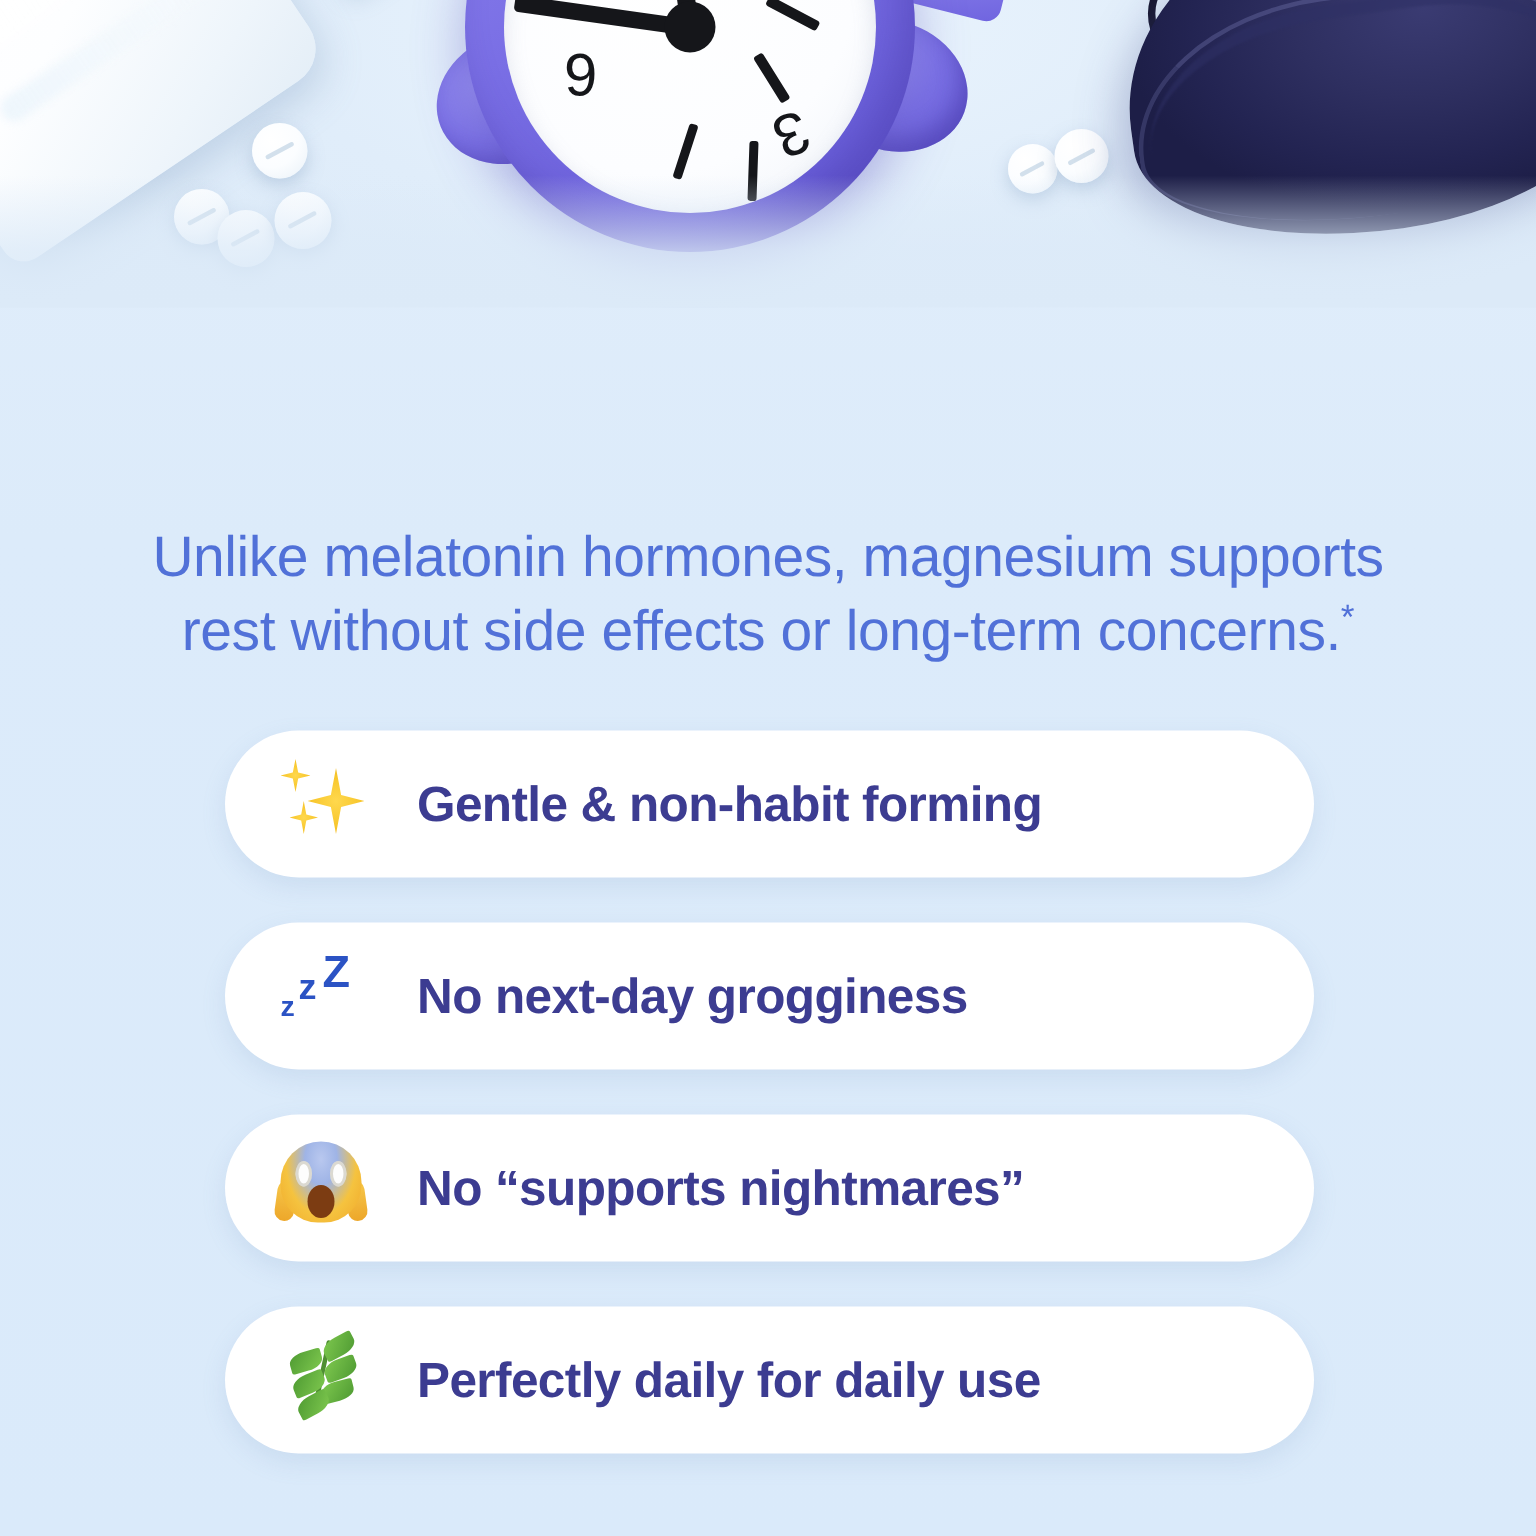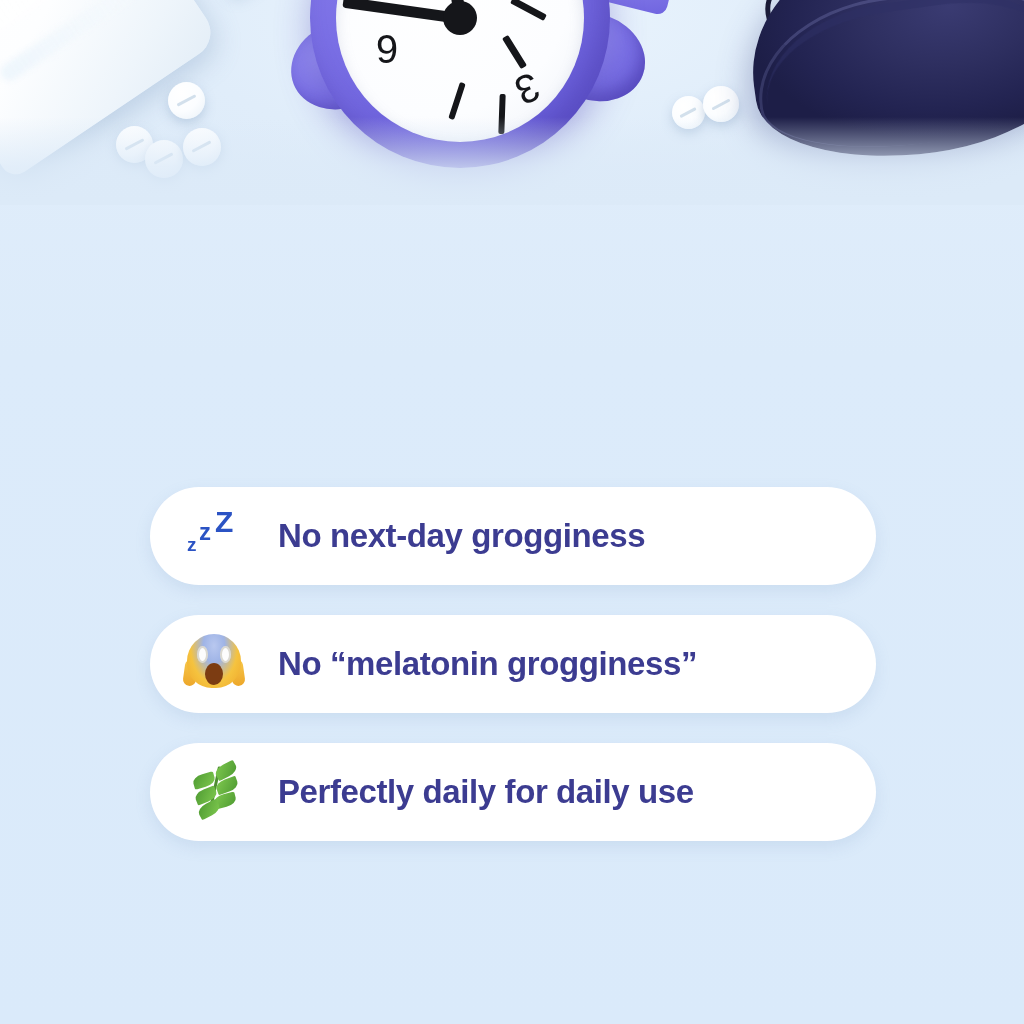--- a/index.html
+++ b/index.html
@@ -417,23 +417,37 @@
       <div class="mask-strap"></div>
       <div class="mask-body"></div>
       <div class="mask-hem"></div>
       <div class="mask-seam"></div>
     </div>
 
     <div class="hero-fade"></div>
   </div>
 
 
+  <p class="subhead">
+    <span>Unlike melatonin hormones, magnesium supports</span><br>
+    <span>rest without side effects or long-term concerns.</span><sup>*</sup>
+  </p>
 
   <div class="cards">
 
+    <div class="card">
+      <div class="card-icon">
+        <span class="emoji-sparkles">
+          <span class="spark sp-big"></span>
+          <span class="spark sp-small"></span>
+          <span class="spark sp-tiny"></span>
+        </span>
+      </div>
+      <div class="card-label">Gentle &amp; non-habit forming</div>
+    </div>
 
     <div class="card">
       <div class="card-icon">
         <span class="emoji-zzz">
           <span class="zz zz-a">Z</span>
           <span class="zz zz-b">z</span>
           <span class="zz zz-c">z</span>
         </span>
       </div>
       <div class="card-label">No next-day grogginess</div>
@@ -443,21 +457,21 @@
       <div class="card-icon">
         <span class="emoji-scream">
           <span class="sc-hand sc-hand-l"></span>
           <span class="sc-hand sc-hand-r"></span>
           <span class="sc-head"></span>
           <span class="sc-eye sc-eye-l"></span>
           <span class="sc-eye sc-eye-r"></span>
           <span class="sc-mouth"></span>
         </span>
       </div>
-      <div class="card-label">No “melatonin grogginess”</div>
+      <div class="card-label">No “supports nightmares”</div>
     </div>
 
     <div class="card">
       <div class="card-icon">
         <span class="emoji-herb">
           <span class="stem"></span>
           <span class="leaf lf1"></span>
           <span class="leaf lf2"></span>
           <span class="leaf lf3"></span>
           <span class="leaf lf4"></span>

